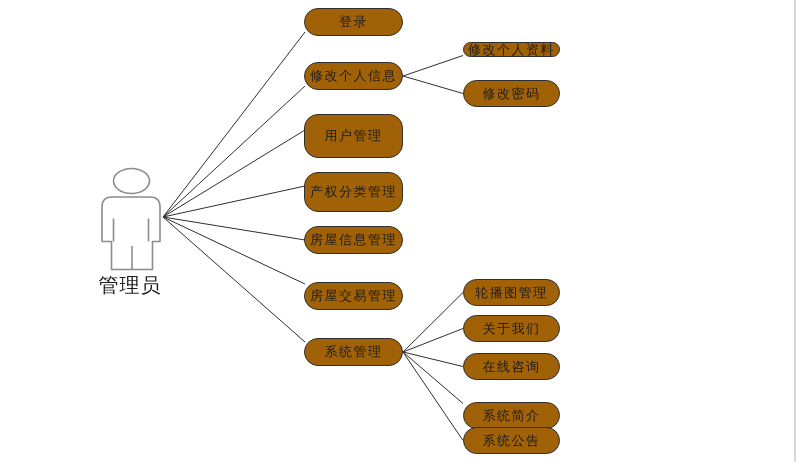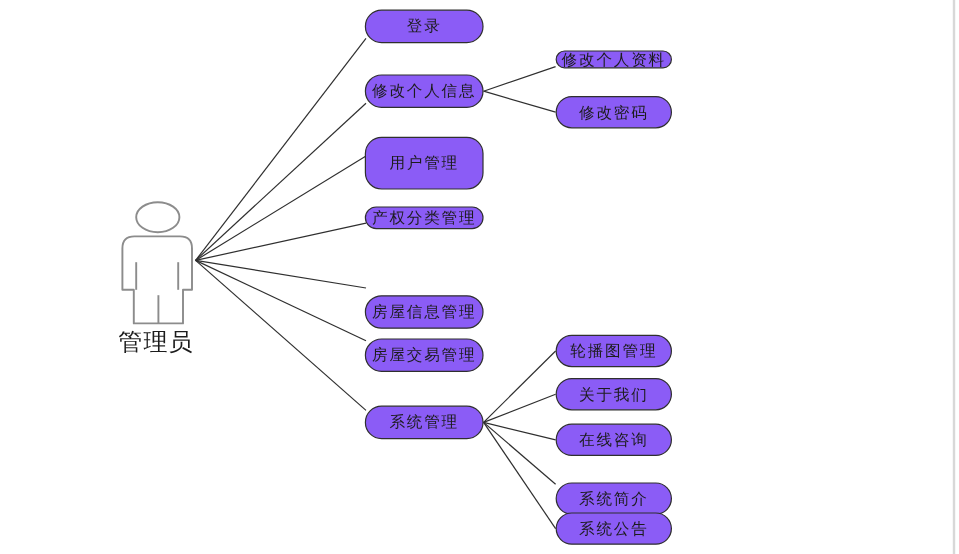--- a/index.html
+++ b/index.html
@@ -17,21 +17,21 @@
   #edge-layer, #actor-layer {
     position: absolute;
     left: 0; top: 0;
     width: 799px; height: 462px;
   }
   .node {
     position: absolute;
     box-sizing: border-box;
     border: 1px solid var(--node-border, #2f2f2f);
     border-radius: 14px;
-    background: #8b5cf6;
+    background: #a16207;
     display: flex;
     align-items: center;
     justify-content: center;
     font-size: 13px;
     letter-spacing: 1.5px;
     color: var(--text-color, #1c1c1c);
     white-space: nowrap;
   }
   .actor-label {
     position: absolute;
@@ -89,24 +89,24 @@
   <div id="nodes-layer">
       <div class="node" style="left: 304px; top: 8px; width: 99px; height: 28px;">
         <span>登录</span>
       </div>
       <div class="node" style="left: 304px; top: 62px; width: 99px; height: 28px;">
         <span>修改个人信息</span>
       </div>
       <div class="node" style="left: 304px; top: 114px; width: 99px; height: 44px;">
         <span>用户管理</span>
       </div>
-      <div class="node" style="left: 304px; top: 172px; width: 99px; height: 19px;">
+      <div class="node" style="left: 304px; top: 172px; width: 99px; height: 40px;">
         <span>产权分类管理</span>
       </div>
-      <div class="node" style="left: 304px; top: 226px; width: 99px; height: 28px; margin-top: 20px;">
+      <div class="node" style="left: 304px; top: 226px; width: 99px; height: 28px;">
         <span>房屋信息管理</span>
       </div>
       <div class="node" style="left: 304px; top: 282px; width: 99px; height: 28px;">
         <span>房屋交易管理</span>
       </div>
       <div class="node" style="left: 304px; top: 338px; width: 99px; height: 28px;">
         <span>系统管理</span>
       </div>
       <div class="node" style="left: 463px; top: 42px; width: 97px; height: 15px;">
         <span>修改个人资料</span>

